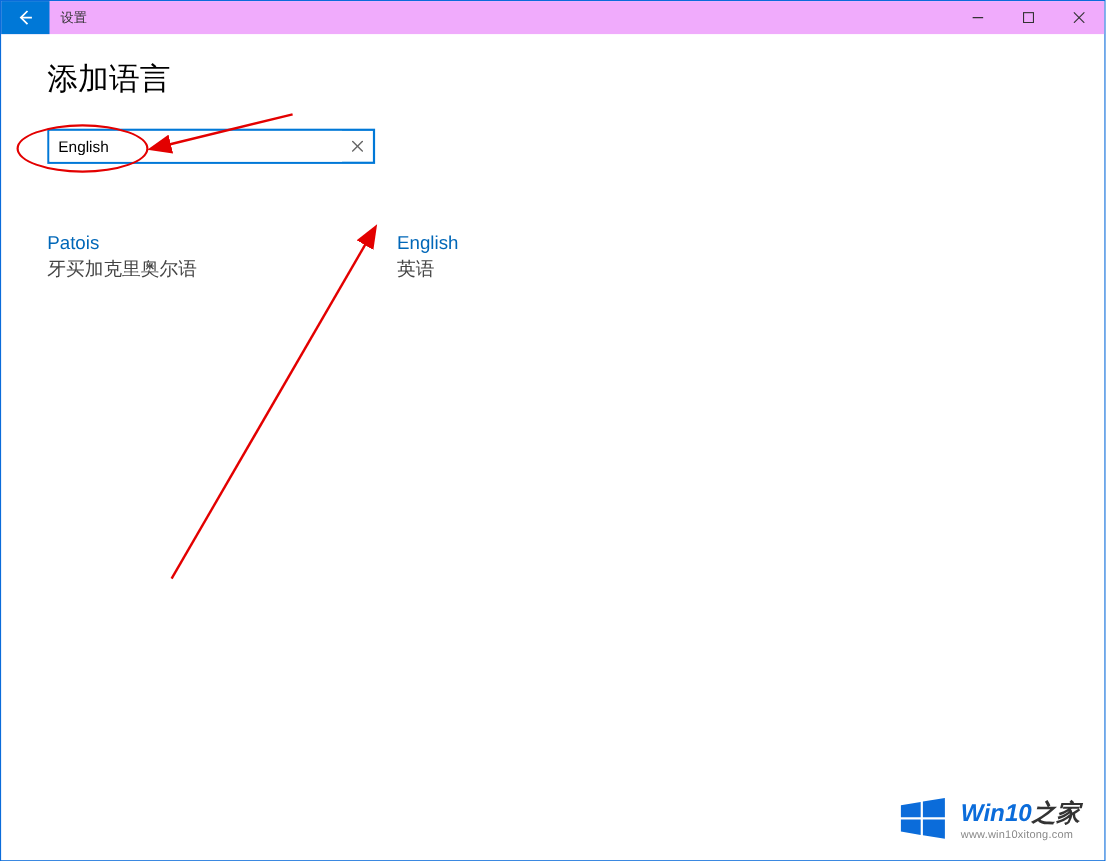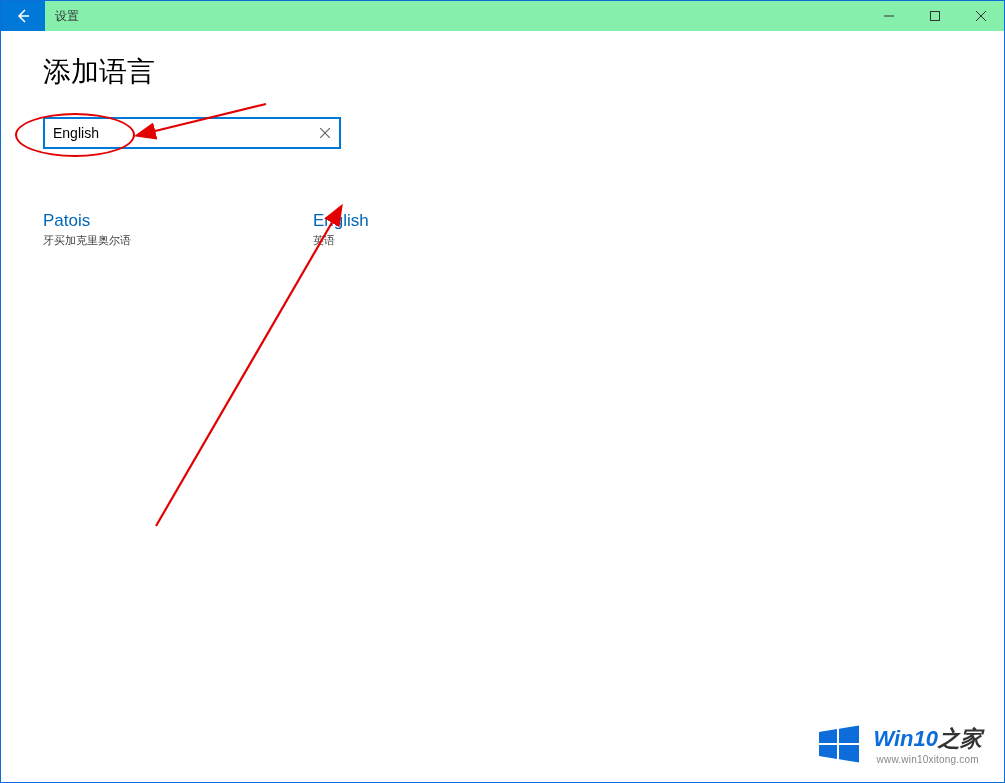--- a/index.html
+++ b/index.html
@@ -10,21 +10,21 @@
       background: #fff;
       border: 1px solid #0b6cda;
       position: relative;
       overflow: hidden;
     }
     
     .titlebar {
       height: 30px;
       display: flex;
       align-items: stretch;
-      background: #86efac;
+      background: #f0abfc;
       justify-content: flex-end;
     }
     .back-btn {
       width: 44px;
       background: #0078d7;
       display: flex;
       align-items: center;
       justify-content: center;
       color: #fff;
       cursor: pointer;
@@ -92,21 +92,21 @@
       display: flex;
       gap: 182px;
     }
     .result-item { cursor: pointer; margin-top: 36px; }
     .result-name {
       font-size: 17px;
       color: #0067b8;
       margin-bottom: 2px;
     }
     .result-sub {
-      font-size: 11px;
+      font-size: 17px;
       color: #444;
     }
     
     .anno-ellipse {
       position: absolute;
       left: 14px;
       top: 112px;
       width: 120px;
       height: 44px;
       border: 2px solid #e30000;
@@ -122,21 +122,21 @@
     
     .watermark {
       position: absolute;
       right: 22px;
       bottom: 16px;
       display: flex;
       align-items: center;
       gap: 12px;
     }
     .wm-logo svg { width: 44px; height: 44px; display:block; }
-    .wm-text { text-align: center; }
+    .wm-text { text-align: left; }
     .wm-main {
       font-size: 22px;
       font-weight: 700;
       font-style: italic;
       color: #333;
     }
     .wm-main .accent { color: #0b6cda; font-style: italic; }
     .wm-url {
       font-size: 10px;
       color: #888;

